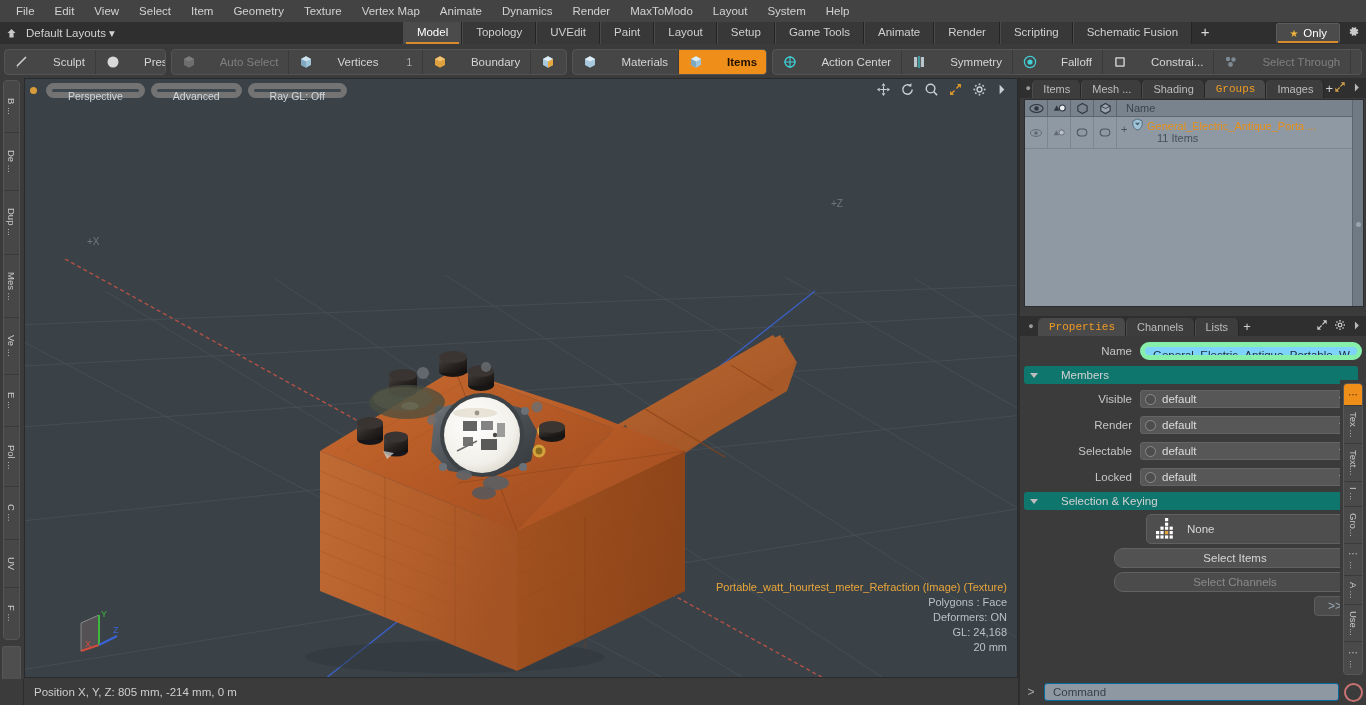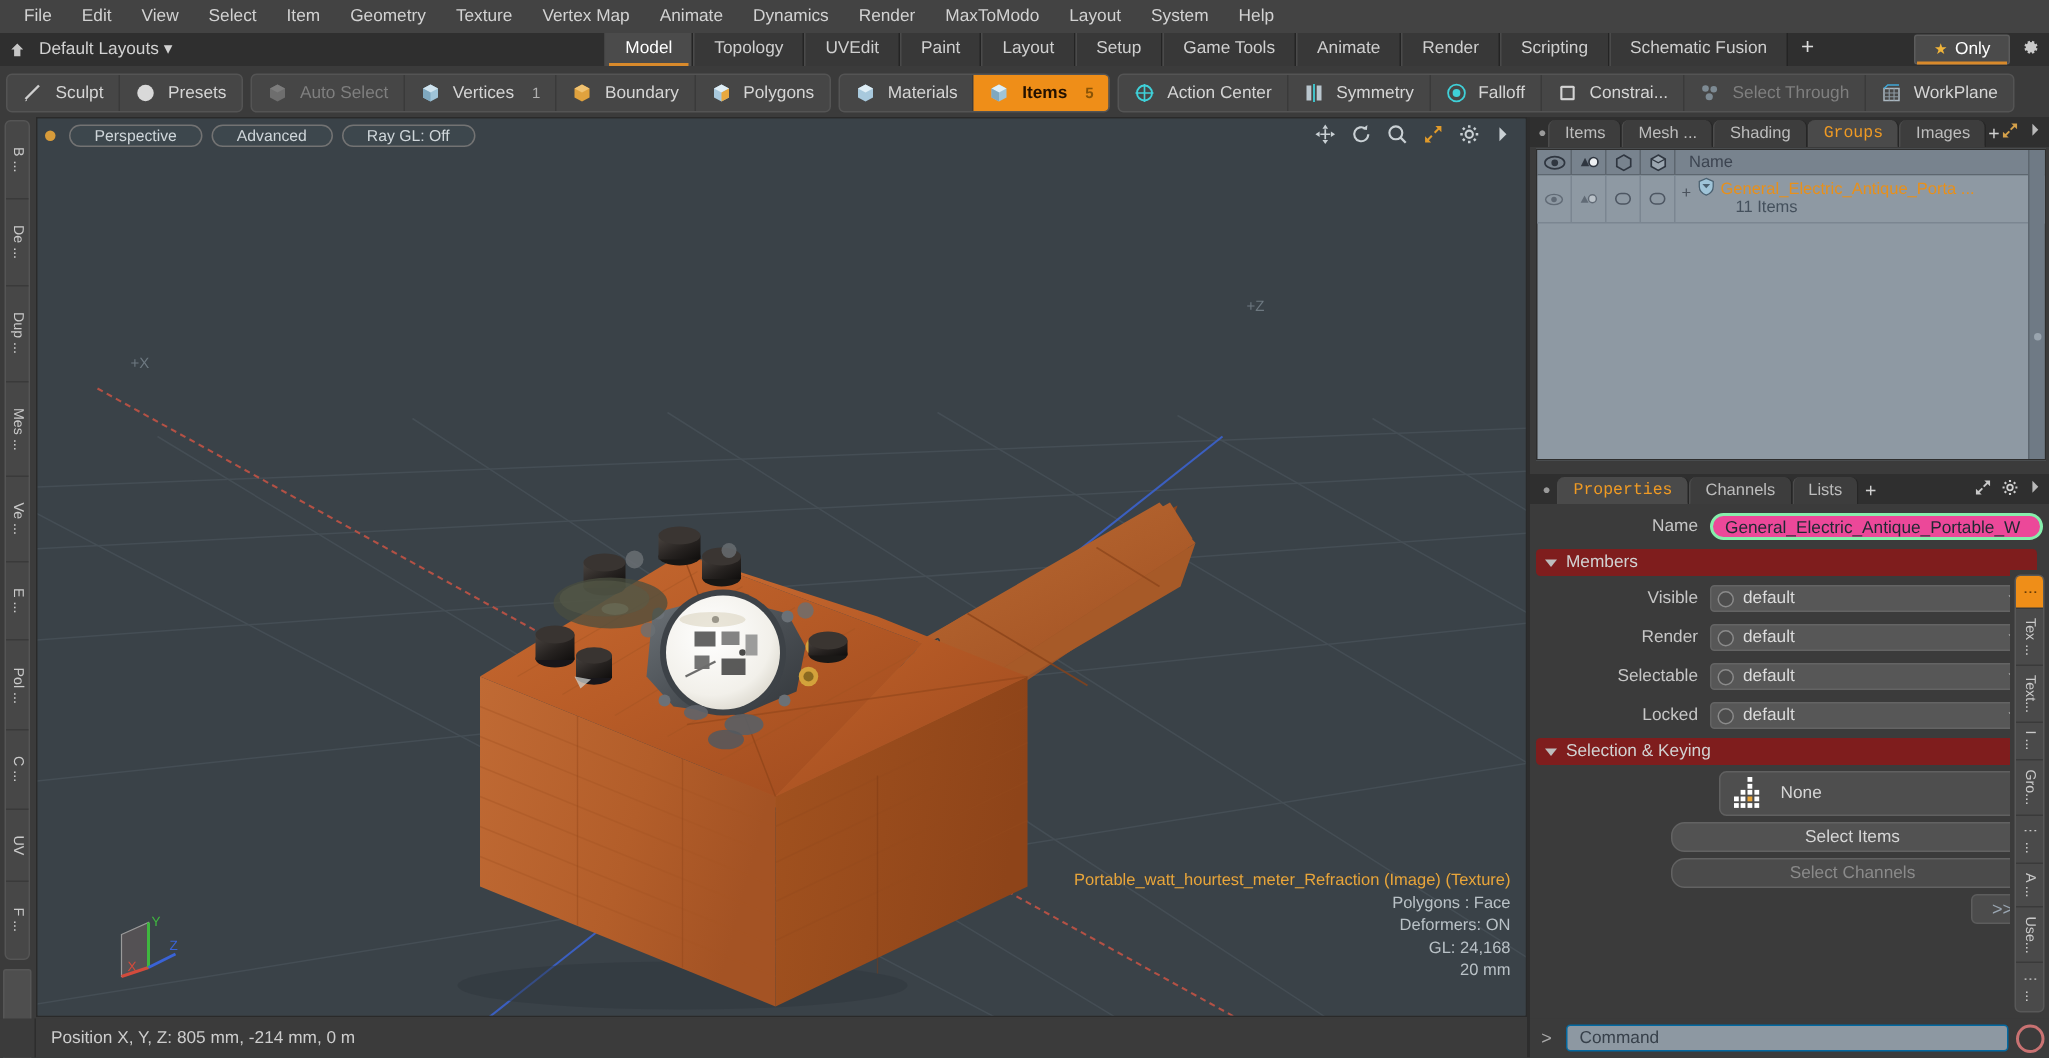--- a/index.html
+++ b/index.html
@@ -66,21 +66,21 @@
   
   .modebar {
     position:absolute; left:0; top:46px; width:1366px; height:32px;
     background:#3b3b3b; display:flex; align-items:center; padding:0 4px; gap:5px;
   }
   .grp {
     display:flex; align-items:stretch; height:26px;
     background:#464646; border:1px solid #545454; border-radius:4px; overflow:hidden;
   }
   .btn {
-    display:flex; align-items:center; gap:8px; padding:0 10px; height:24px;
+    display:flex; align-items:center; gap:24px; padding:0 10px; height:24px;
     color:#d5d5d5; font-size:11.5px; white-space:nowrap;
     border-right:1px solid #3a3a3a;
   }
   .btn:last-child { border-right:none; }
   .btn.dim { color:#7f7f7f; }
   .btn.sel { background:#ef8e18; color:#231100; font-weight:bold; }
   .btn .num { color:#b0b0b0; font-size:10px; margin-left:4px; }
   .btn.sel .num { color:#8a5406; }
   .ico { width:14px; height:14px; display:inline-block; flex:0 0 auto; }
 
@@ -112,21 +112,21 @@
     background:#3a4248; overflow:hidden; border:1px solid #2a2a2a;
   }
   .vp-header {
     position:absolute; left:0; top:0; width:100%; height:22px;
     display:flex; align-items:center; padding-left:5px; gap:6px;
     z-index:6;
   }
   .vp-dot { width:7px; height:7px; border-radius:50%; background:#d79b3a; margin-right:3px;}
   .vp-pill {
     padding:0 16px; height:15px; line-height:14px;
-    border:1px solid #737373; border-radius:8px;
+    border:6px solid #737373; border-radius:8px;
     color:#cfd6da; font-size:10.5px; background:rgba(70,80,88,.35);
     white-space:nowrap; text-align:center;
   }
   .vp-tools {
     position:absolute; right:6px; top:3px; display:flex; align-items:center; gap:9px;
     z-index:6; color:#c9d0d4;
   }
   .vp-tools .t { width:15px; height:15px; display:block; }
 
   
@@ -196,27 +196,27 @@
     border-radius:50%; background:#99a4ae; }
 
   .panel-gap { height:9px; }
 
   
   .props { position:relative; }
   .prop-body { padding:4px 4px 0 2px; }
   .prow { display:flex; align-items:center; height:22px; margin-bottom:4px; }
   .plabel { width:118px; text-align:right; padding-right:8px; color:#c6c6c6; font-size:11.5px;}
   .pname-field {
-    flex:1; height:18px; background:#ec4899; border:2px solid #86efac; border-radius:9px;
+    flex:1; height:18px; background:#7dd3fc; border:5px solid #86efac; border-radius:9px;
     color:#1f2832; font-size:11.5px; line-height:17px; padding:0 8px; white-space:nowrap;
     overflow:hidden;
   }
   .section-head {
-    height:18px; margin:2px 4px 4px 2px; background:#7f1d1d; border-radius:3px;
-    display:flex; align-items:center; padding-left:6px; gap:6px;
+    height:18px; margin:2px 4px 4px 2px; background:#0f766e; border-radius:3px;
+    display:flex; align-items:center; padding-left:6px; gap:23px;
     color:#d2d2d2; font-size:11.5px;
   }
   .caret { width:0;height:0;border-left:4.5px solid transparent;border-right:4.5px solid transparent;
     border-top:5px solid #bdbdbd; }
   .combo {
     flex:1; display:flex; align-items:center; height:18px; margin-right:6px;
     background:#575757; border:1px solid #646464; border-radius:3px; position:relative;
   }
   .combo .knob { width:11px;height:11px;border-radius:50%; border:1px solid #8b8b8b;
     margin:0 6px 0 4px; background:#4d4d4d; flex:0 0 auto; }

